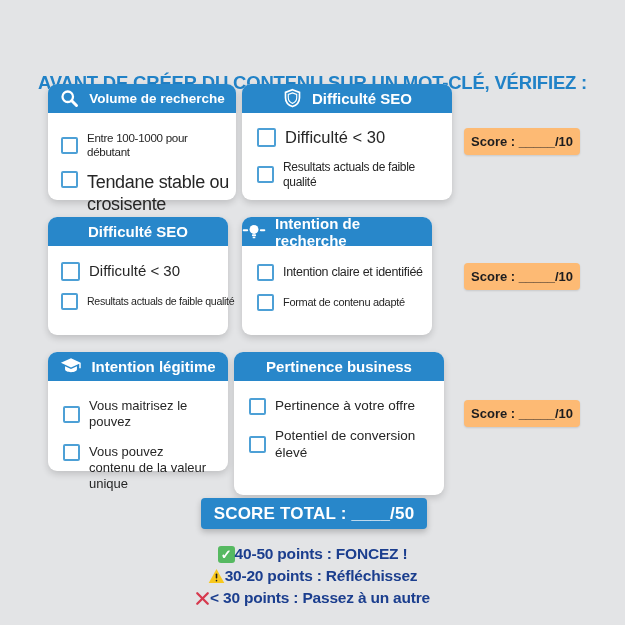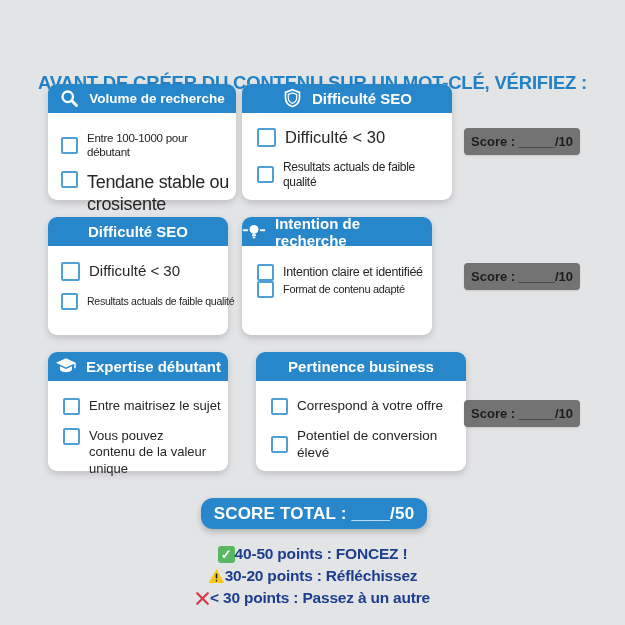--- a/index.html
+++ b/index.html
@@ -26,29 +26,29 @@
   .item{display:flex;align-items:center;gap:9px;color:#262626;}
   .item.top{align-items:flex-start;}
   .cb{width:13px;height:13px;border:2px solid #4da0d6;border-radius:2px;
       background:#fff;flex:none;box-sizing:content-box;}
   .cb.big{width:15px;height:15px;}
   .lbl{line-height:1.25;}
   .condensed{letter-spacing:-0.3px;}
   .sub{display:block;margin-left:-5px;}
 
   .score-box{
-    position:absolute;left:464px;width:116px;height:27px;background:#737373;
+    position:absolute;left:464px;width:116px;height:27px;background:#fdba74;
     border-radius:4px;display:flex;align-items:center;justify-content:center;
     font-size:13px;font-weight:bold;color:#1d1d1f;
     box-shadow:0 1px 2px rgba(0,0,0,0.12);
   }
 
   .total-btn{
     position:absolute;left:201px;top:498px;width:226px;height:31px;
-    background:#2887ca;border-radius:12px;display:flex;align-items:center;
+    background:#2887ca;border-radius:4px;display:flex;align-items:center;
     justify-content:center;color:#ffffff;font-weight:bold;font-size:17px;
     letter-spacing:0.2px;box-shadow:0 3px 6px rgba(0,0,0,0.22);
   }
 
   .legend{position:absolute;left:0;top:545px;width:625px;
     display:flex;flex-direction:column;align-items:center;gap:4px;}
   .legend-line{display:flex;align-items:center;
     font-size:15.5px;font-weight:bold;color:#1b3e8e;letter-spacing:-0.2px;}
   .icon-check{width:17px;height:17px;background:#56b961;border-radius:3px;
     color:#fff;display:flex;align-items:center;justify-content:center;
@@ -135,21 +135,21 @@
         <svg width="24" height="22" viewBox="0 0 28 24" fill="none">
           <line x1="2" y1="10" x2="6" y2="10" stroke="#fff" stroke-width="2.4" stroke-linecap="round"></line>
           <line x1="22" y1="10" x2="26" y2="10" stroke="#fff" stroke-width="2.4" stroke-linecap="round"></line>
           <circle cx="14" cy="9" r="5.2" fill="#fff"></circle>
           <rect x="11.6" y="14.6" width="4.8" height="2.4" rx="0.8" fill="#fff"></rect>
           <rect x="12.4" y="17.6" width="3.2" height="1.8" rx="0.8" fill="#fff"></rect>
         </svg>
       </span>
       <span class="htxt" style="font-size:15px">Intention de recherche</span>
     </div>
-    <div class="card-body" style="padding:18px 6px 0 15px;">
+    <div class="card-body" style="padding:18px 6px 0 15px;gap:13px">
       <div class="item">
         <span class="cb"></span>
         <span class="lbl condensed" style="font-size:12.5px">Intention claire et identifiéé</span>
       </div>
       <div class="item">
         <span class="cb"></span>
         <span class="lbl condensed" style="font-size:11px">Format de contenu adapté</span>
       </div>
     </div>
   </div>
@@ -159,42 +159,42 @@
   </div>
 
   <div class="card" style="left:48px;top:352px;width:180px;height:119px">
     <div class="card-header">
       <span class="hicon">
         <svg width="22" height="19" viewBox="0 0 24 20" fill="#fff">
           <path d="M12 1L1 6l11 5 9-4.1V12h1.6V6z"></path>
           <path d="M5.5 9.6V13c0 1.8 2.9 3.2 6.5 3.2s6.5-1.4 6.5-3.2V9.6L12 12.6z"></path>
         </svg>
       </span>
-      <span class="htxt" style="font-size:15px">Expertise débutant</span>
+      <span class="htxt" style="font-size:15px">Intention légitime</span>
     </div>
     <div class="card-body" style="padding:17px 6px 0 15px;gap:13px">
       <div class="item">
         <span class="cb"></span>
-        <span class="lbl" style="font-size:13px">Entre maitrisez le sujet</span>
+        <span class="lbl" style="font-size:13px">Vous maitrisez le pouvez</span>
       </div>
       <div class="item top">
         <span class="cb"></span>
         <span class="lbl" style="font-size:13px;width:120px">Vous pouvez contenu de la valeur unique</span>
       </div>
     </div>
   </div>
 
-  <div class="card" style="left:256px;top:352px;width:210px;height:119px">
+  <div class="card" style="left:234px;top:352px;width:210px;height:143px">
     <div class="card-header">
       <span class="htxt" style="font-size:15px">Pertinence business</span>
     </div>
     <div class="card-body" style="padding:17px 6px 0 15px;gap:13px">
       <div class="item">
         <span class="cb"></span>
-        <span class="lbl" style="font-size:13.5px">Correspond à votre offre</span>
+        <span class="lbl" style="font-size:13.5px">Pertinence à votre offre</span>
       </div>
       <div class="item">
         <span class="cb"></span>
         <span class="lbl" style="font-size:13.5px">Potentiel de conversion élevé</span>
       </div>
     </div>
   </div>
 
   <div class="score-box" style="top:400px">
     <span>Score : _____/10</span>

